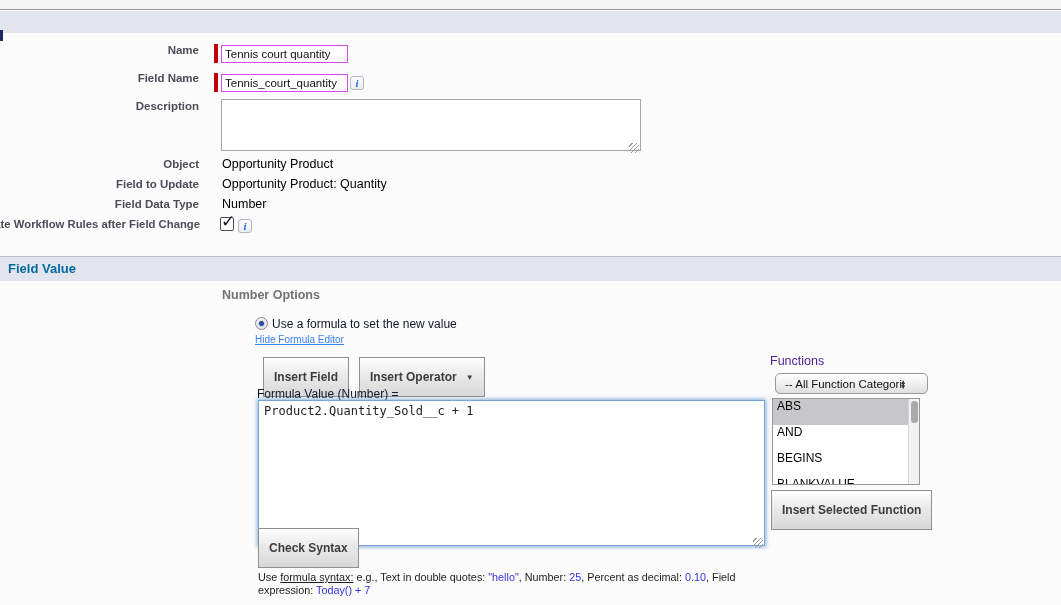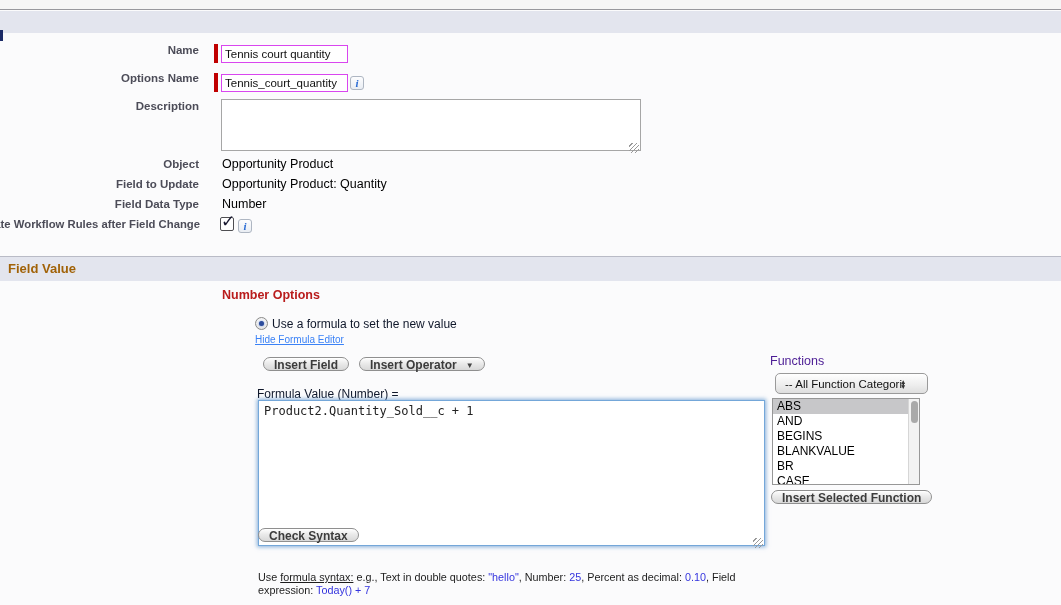--- a/index.html
+++ b/index.html
@@ -45,33 +45,33 @@
   }
   .grip { position:absolute; right:2px; bottom:2px; width:10px; height:10px;
     background:repeating-linear-gradient(135deg, transparent 0 2px, #9a9a9a 2px 3px); cursor:nwse-resize; }
 
   
   .cbx { position:absolute; width:14px; height:14px; border:1px solid #4e4e52; border-radius:2px; background:#fff; cursor:pointer; }
   .cbx .mark { position:absolute; left:0px; top:-7px; font-size:17px; font-weight:bold; color:#181830; }
 
   
   .sec-band { top:256px; height:25px; border-top:1px solid #b9bbc6; }
-  .sec-title { left:8px; top:261px; font-size:13px; font-weight:bold; color:#a16207; }
+  .sec-title { left:8px; top:261px; font-size:13px; font-weight:bold; color:#0369a1; }
 
-  .subhead { font-size:12.5px; font-weight:bold; color:#b91c1c; }
+  .subhead { font-size:12.5px; font-weight:bold; color:#737373; }
 
   
   .radio { position:absolute; width:13px; height:13px; border-radius:50%;
     border:1px solid #8a8a8a; background:radial-gradient(circle at 50% 35%, #ffffff 0%, #e8e8e8 70%, #cfcfcf 100%); cursor:pointer; }
   .radio .dot { position:absolute; left:3px; top:3px; width:5px; height:5px; border-radius:50%; background:#2c4b9b; box-shadow:0 0 2px #5d84d6; }
 
   .link { font-size:10px; color:#3b82f6; text-decoration:underline; cursor:pointer; }
 
   .btn {
-    position:absolute; height:14px; border:1px solid #8f8f8f; border-radius:8px;
+    position:absolute; height:40px; border:1px solid #8f8f8f; border-radius:0;
     background:linear-gradient(#fefefe,#eaeaea 45%,#d8d8d8);
     font-family:"Liberation Sans",sans-serif; font-size:12px; font-weight:bold; color:#3c3c3c;
     padding:0 10px; cursor:pointer; box-shadow:inset 0 1px 0 rgba(255,255,255,.7);
   }
   .btn .caret { font-size:8px; color:#444; margin-left:9px; position:relative; top:-1px; }
 
   .form-lbl { font-size:12px; color:#0f172a; }
 
   
   .fn-title { left:770px; top:354px; font-size:12.5px; color:#4c1d95; }
@@ -80,21 +80,21 @@
     border:1px solid #9a9a9a; border-radius:5px;
     background:linear-gradient(#ffffff,#ededed 60%,#dedede);
     display:flex; align-items:center; cursor:pointer; overflow:hidden;
   }
   .fn-select .sel-txt { font-size:11.5px; color:#111; padding-left:9px; white-space:nowrap; overflow:hidden; width:128px; }
   .fn-select .steppers { display:flex; flex-direction:column; line-height:5px; font-size:6.5px; color:#333; margin-left:-4px; }
   .listbox {
     position:absolute; left:772px; top:398px; width:148px; height:87px;
     border:1px solid #979797; background:#fff; overflow:hidden; font-size:12px;
   }
-  .listbox .li { height:15px; line-height:14.3px; padding-left:4px; color:#000; cursor:pointer; white-space:nowrap; }
+  .listbox .li { height:26px; line-height:14.3px; padding-left:4px; color:#000; cursor:pointer; white-space:nowrap; }
   .listbox .li.sel { background:#c7c7c9; }
   .sbar { position:absolute; right:0; top:0; width:11px; height:100%; background:#f2f2f2; border-left:1px solid #d6d6d6; }
   .sthumb { position:absolute; left:2px; top:2px; width:7px; height:22px; border-radius:4px; background:#a9a9a9; cursor:pointer; }
 
   
   .help { position:absolute; left:258px; top:571px; width:478px; font-size:10.8px; color:#1d1d1d; line-height:13px; }
   .help .hlink { text-decoration:underline; cursor:pointer;margin-top:20px; }
   .help .blue { color:#3434de; }
 </style>
 </head>
@@ -102,21 +102,21 @@
 
 <div class="abs top-strip"></div>
 <div class="abs band band-top">
   <div class="abs frag"></div>
 </div>
 
 <div class="abs lbl" style="top:44px;">Name</div>
 <div class="abs reqbar" style="top:44px;"></div>
 <input class="txt" style="top: 45px;" value="Tennis court quantity">
 
-<div class="abs lbl" style="top:72px;">Options Name</div>
+<div class="abs lbl" style="top:72px;">Field Name</div>
 <div class="abs reqbar" style="top:73px;"></div>
 <input class="txt" style="top: 74px;" value="Tennis_court_quantity">
 <div class="info-btn" style="left:350px; top:76px;">i</div>
 
 <div class="abs lbl" style="top:100px;">Description</div>
 <div class="ta-wrap" style="left:221px; top:99px;">
   <textarea class="desc" style=""></textarea>
   <div class="grip"></div>
 </div>
 

